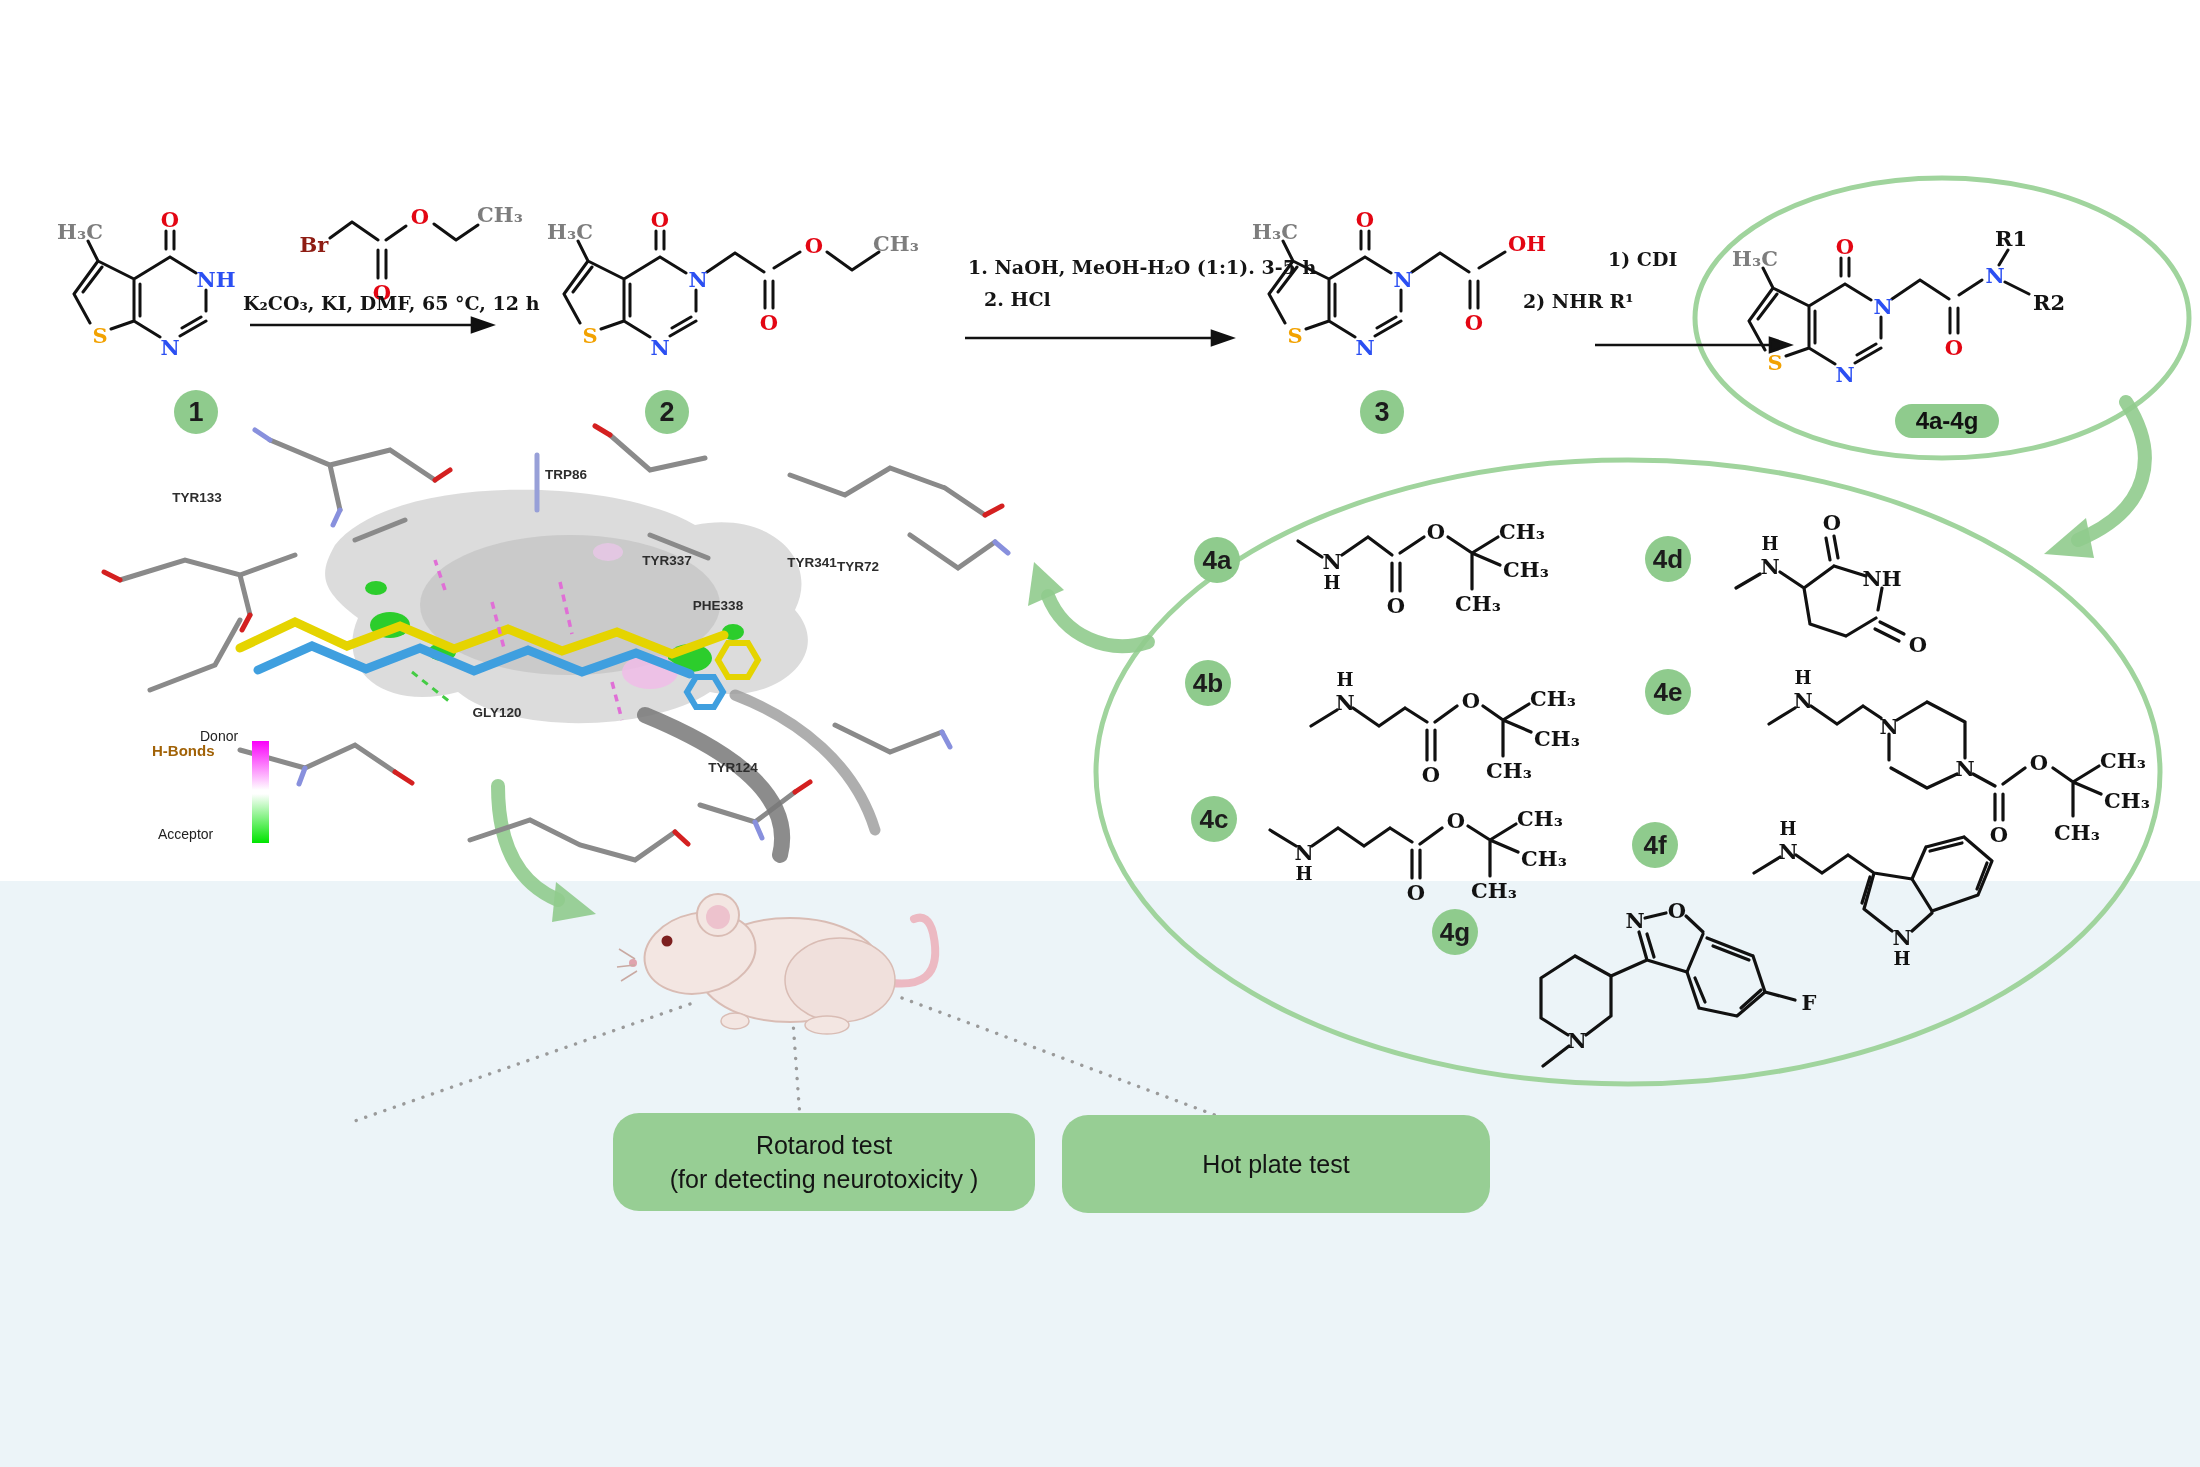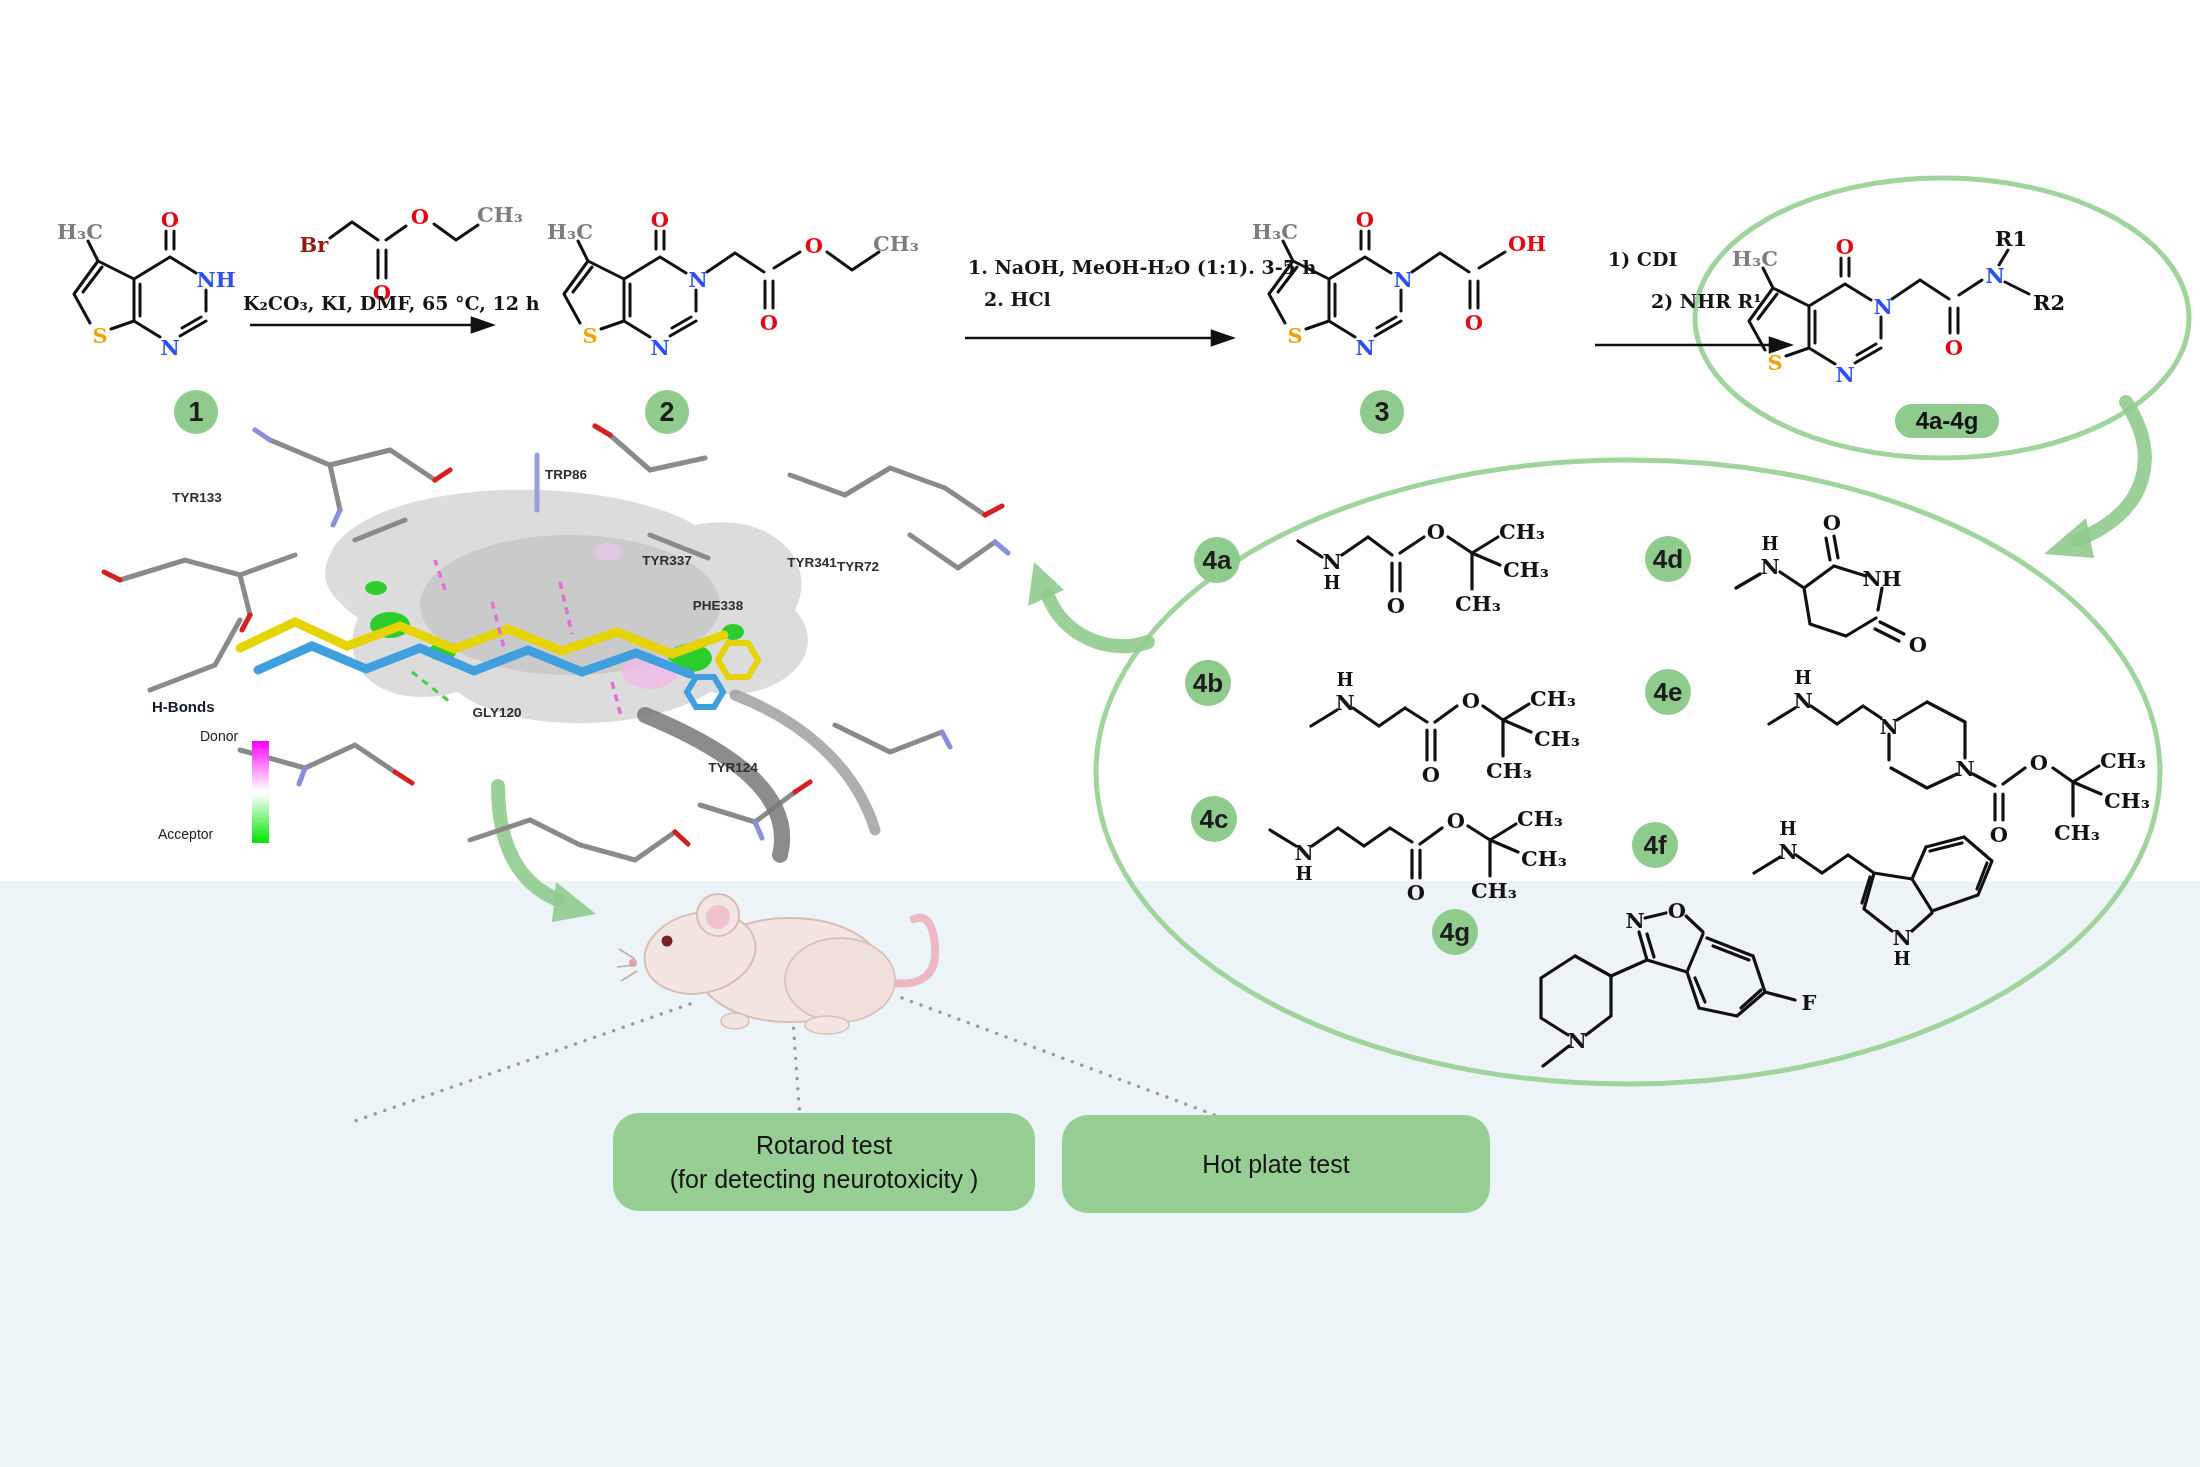--- a/index.html
+++ b/index.html
@@ -20,21 +20,21 @@
         font-size:19px;color:#151515;white-space:nowrap;}
   
   .badge{position:absolute;width:44px;height:44px;border-radius:50%;background:#8fcb8d;
          display:flex;align-items:center;justify-content:center;font-size:27px;font-weight:bold;color:#1c1c1c;}
   .badge.small{width:46px;height:46px;font-size:26px;}
   .pill{position:absolute;background:#8fcb8d;border-radius:19px;display:flex;align-items:center;
         justify-content:center;font-size:24px;font-weight:bold;color:#111;}
   
   .resid{position:absolute;font-size:13.5px;font-weight:600;color:#2d2d2d;white-space:nowrap;
          transform:translate(-50%,-50%);}
-  .legend-title{position:absolute;font-size:15px;font-weight:700;color:#0f172a;}
+  .legend-title{position:absolute;font-size:15px;font-weight:700;color:#a16207;margin-top:44px;}
   .legend-lab{position:absolute;font-size:14px;color:#222;}
   .legend-bar{position:absolute;width:17px;height:102px;
       background:linear-gradient(180deg,#fa00fa 0%,#ffffff 48%,#ffffff 52%,#00e400 100%);}
   
   .testbox{position:absolute;background:#97ce94;border-radius:26px;display:flex;flex-direction:column;
            align-items:center;justify-content:center;color:#141414;font-size:25px;font-weight:500;
            line-height:1.38;text-align:center;}
 </style>
 </head>
 <body>
@@ -148,21 +148,21 @@
       <span class="atom blue" style="left: 130px; top: 152px;">N</span>
       <span class="atom orange" style="left: 60px; top: 140px;">S</span>
       <span class="atom red" style="left: 239px; top: 127px;">O</span>
       <span class="atom red" style="left: 292px; top: 48px;">OH</span>
     </div>
   <div class="badge" style="left:1360px;top:390px;">
       <span>3</span>
     </div>
 
   <div class="cond" style="left:1608px;top:248px;">1) CDI</div>
-  <div class="cond" style="left:1651px;top:290px;">2) NHR R¹</div>
+  <div class="cond" style="left:1523px;top:290px;">2) NHR R¹</div>
 
   <div class="struct" style="left:1715px;top:222px;width:400px;height:230px;">
     <svg width="400" height="230" viewBox="0 0 400 230">
       <g stroke="#111" stroke-width="3" fill="none" stroke-linecap="round">
         <path d="M130,62 L156,78 M166,95 L166,116 M166,126 L140,141 M120,142 L94,126 M94,126 L94,84 M94,84 L130,62 M94,84 L58,66 M58,66 L34,99 M34,99 L50,128 M71,134 L94,126 M58,66 L48,46"></path>
         <path d="M126,54 L126,36 M134,54 L134,36 M161,122 L142,133 M100,121 L100,89 M62,72 L43,97"></path>
         <path d="M177,77 L205,58 M205,58 L234,77 M235,86 L235,111 M243,86 L243,111 M244,73 L267,58 M284,43 L293,28 M290,60 L314,72"></path>
       </g>
     </svg>
   <span class="atom gray" style="left: 40px; top: 36px;">H₃C</span>

